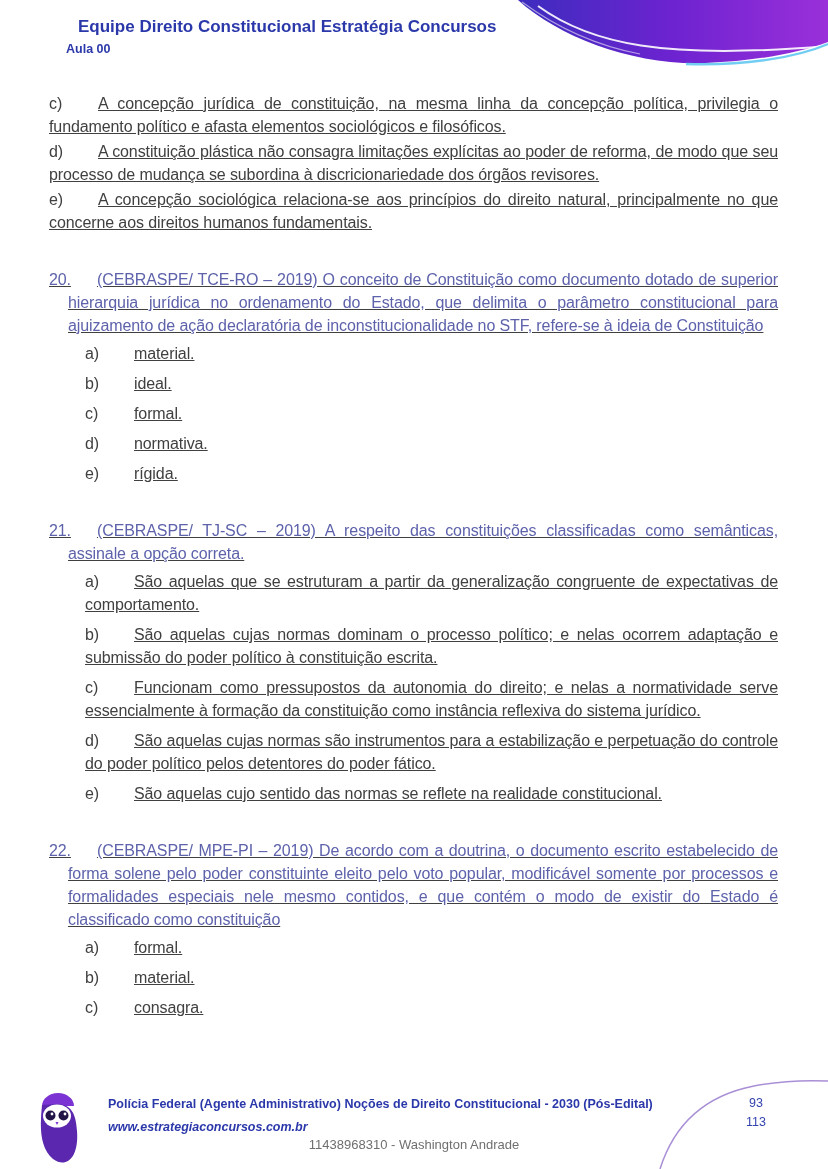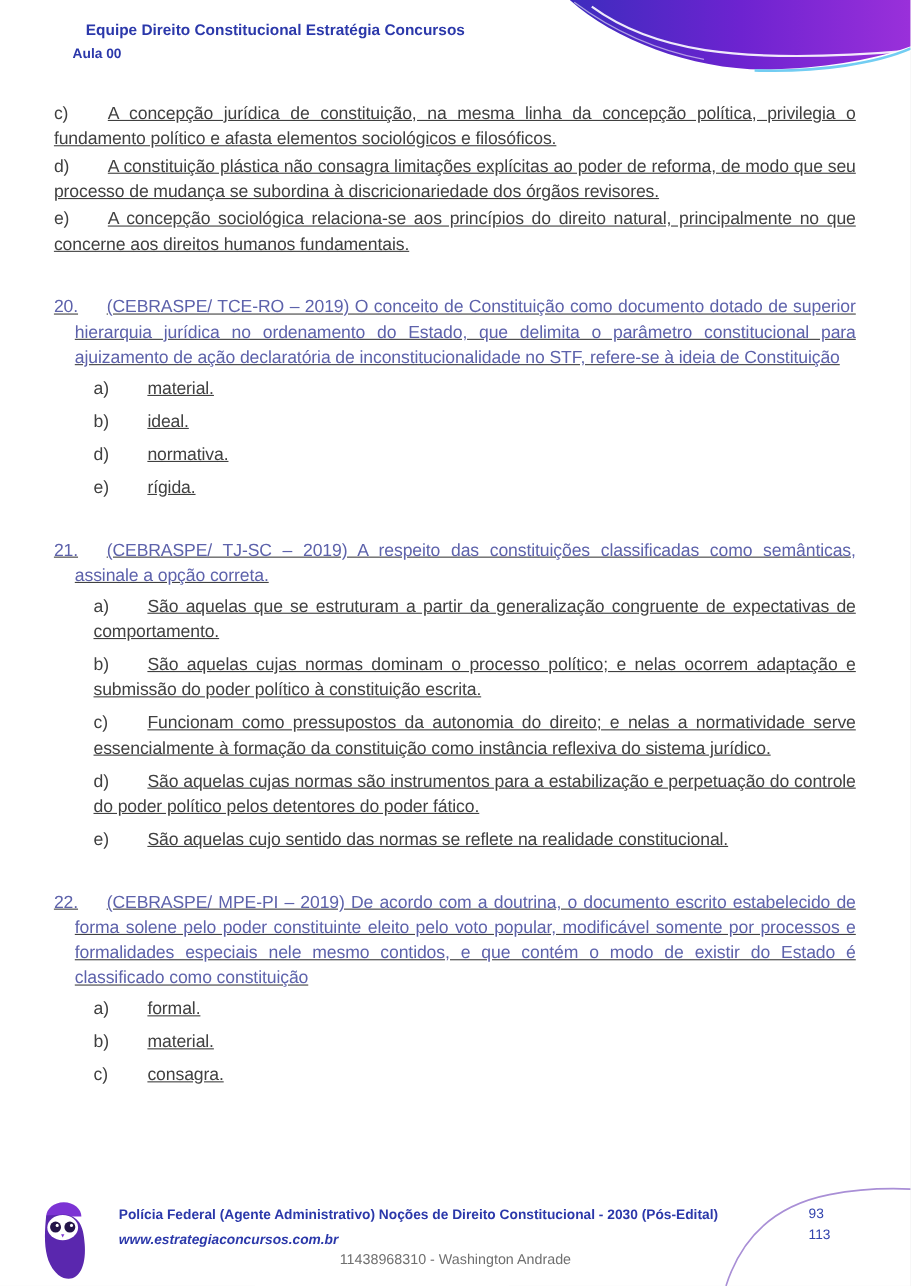--- a/index.html
+++ b/index.html
@@ -22,21 +22,21 @@
   .page{
     position:relative;
     width:828px;height:1169px;
     margin:0 auto;
     background:#ffffff;
     font-family:"Liberation Sans","DejaVu Sans",sans-serif;
     overflow:hidden;
   }
   
   .header-text{position:absolute;left:66px;top:19px;z-index:3;}
-  .header-title{font-size:14px;font-weight:bold;color:var(--accent-blue);line-height:16px;padding-left:12px;}
+  .header-title{font-size:17px;font-weight:bold;color:var(--accent-blue);line-height:16px;padding-left:12px;}
   .header-subtitle{font-size:12.5px;font-weight:bold;color:var(--accent-blue);line-height:16px;margin-top:6px;}
   .wave{position:absolute;top:0;right:0;width:330px;height:72px;z-index:1;}
   
   .content{
     position:absolute;left:49px;top:92px;width:729px;
     font-size:16px;line-height:23px;letter-spacing:-0.1px;
     color:var(--body-text);
     text-decoration:underline;
   }
   .option{text-align:justify;margin:0;}
@@ -56,21 +56,21 @@
   .footer-texts{position:absolute;left:108px;top:1096px;width:560px;}
   .footer-course{font-size:12.5px;font-weight:bold;color:var(--accent-blue);line-height:16px;}
   .footer-website{font-size:12.5px;font-weight:bold;font-style:italic;color:var(--accent-blue);line-height:16px;margin-top:7px;}
   .watermark{
     position:absolute;left:0;right:0;top:1137px;
     text-align:center;font-size:13px;color:var(--watermark-gray);
   }
   .footer-arc{position:absolute;right:0;bottom:0;width:172px;height:90px;}
   .page-nums{
     position:absolute;left:735px;top:1094px;width:42px;
-    text-align:left;font-size:12.5px;color:var(--page-num-blue);line-height:19px;
+    text-align:center;font-size:12.5px;color:var(--page-num-blue);line-height:19px;
   }
 </style>
 </head>
 <body>
 
 <div class="page">
 
   <div class="header-text">
     <div class="header-title">Equipe Direito Constitucional Estratégia Concursos</div>
     <div class="header-subtitle">Aula 00</div>
@@ -99,20 +99,21 @@
   <p class="option"><span class="opt-letter">e)</span><span class="opt-text">A concepção sociológica relaciona-se aos princípios do direito natural, principalmente no que concerne aos direitos humanos fundamentais.</span></p>
 </div>
     <div id="questions">
   <section class="question">
     <p class="stem"><span class="q-num">20.</span><span class="q-gap"></span><span class="q-text">(CEBRASPE/ TCE-RO – 2019) O conceito de Constituição como documento dotado de superior hierarquia jurídica no ordenamento do Estado, que delimita o parâmetro constitucional para ajuizamento de ação declaratória de inconstitucionalidade no STF, refere-se à ideia de Constituição</span></p>
     <div class="q-options">
   <p class="option"><span class="opt-letter">a)</span><span class="opt-text">material.</span></p>
 
   <p class="option"><span class="opt-letter">b)</span><span class="opt-text">ideal.</span></p>
 
+  <p class="option"><span class="opt-letter">c)</span><span class="opt-text">formal.</span></p>
 
   <p class="option"><span class="opt-letter">d)</span><span class="opt-text">normativa.</span></p>
 
   <p class="option"><span class="opt-letter">e)</span><span class="opt-text">rígida.</span></p>
 </div>
   </section>
 
   <section class="question">
     <p class="stem"><span class="q-num">21.</span><span class="q-gap"></span><span class="q-text">(CEBRASPE/ TJ-SC – 2019) A respeito das constituições classificadas como semânticas, assinale a opção correta.</span></p>
     <div class="q-options">

